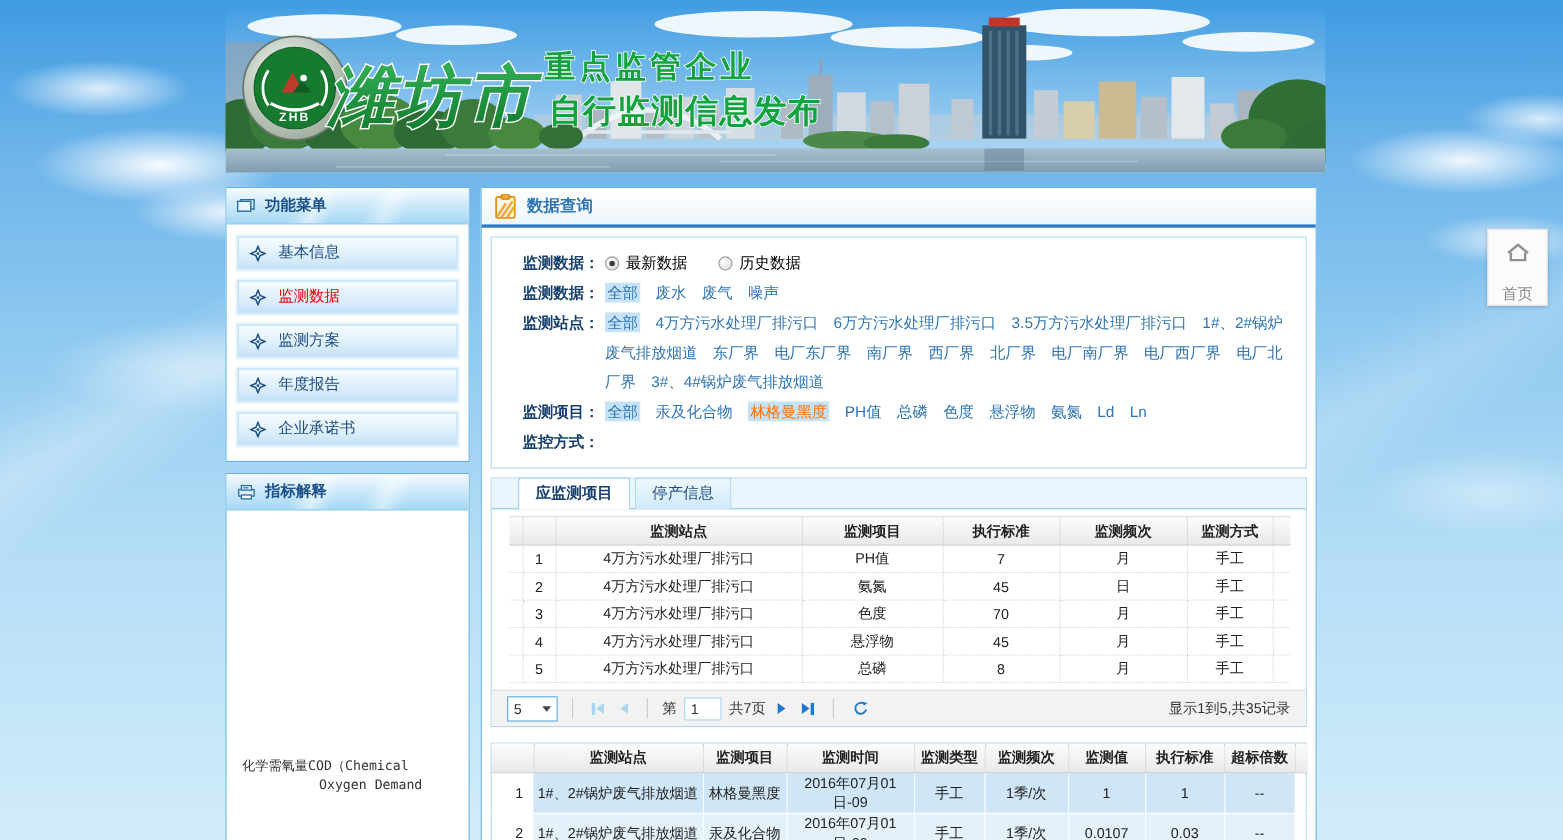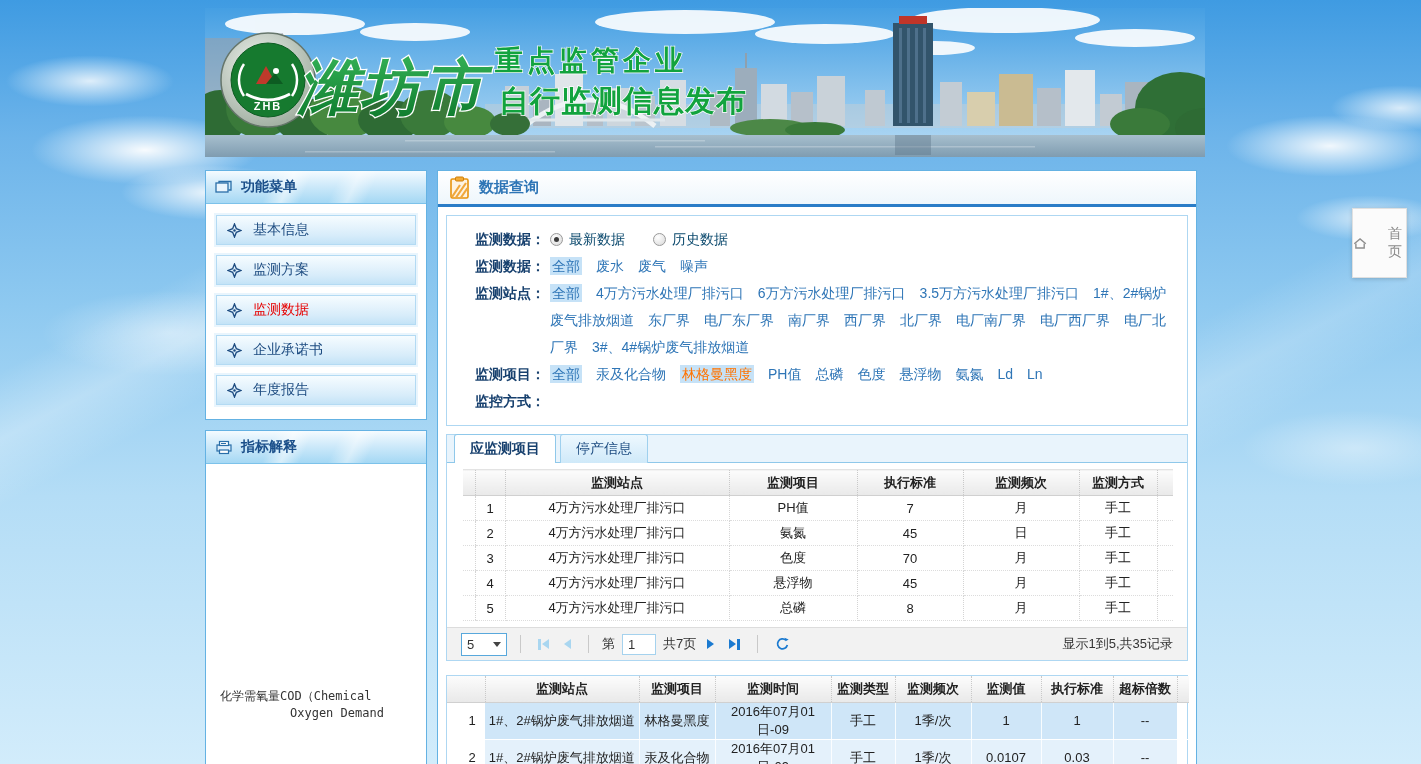--- a/index.html
+++ b/index.html
@@ -28,21 +28,21 @@
   .streak.s1 { left:-60px; top:300px; }
   .streak.s2 { left:1120px; top:260px; opacity:.35; }
 
   
   #banner { position:absolute; left:205px; top:8px; width:1000px; height:149px; }
   #banner svg { display:block; }
 
   
   .home-card { position:absolute; left:1352px; top:208px; width:55px; height:70px;
     background:#fbfbfb; border:1px solid #e0e0e0; box-shadow:0 1px 4px rgba(0,0,0,.18);
-    display:flex; align-items:center; justify-content:flex-end; gap:21px;
+    display:flex; flex-direction:column; align-items:center; justify-content:flex-end; gap:21px;
     color:#8a8a8a; font-size:14px; cursor:pointer; }
 
   
   .panel { background:#fff; border:1px solid #64b2e3; }
   .panel-header { height:33px; display:flex; align-items:center; gap:8px; padding:0 9px;
     background:linear-gradient(180deg,#f4fbff 0%,#cfeafa 45%,#a5d8f4 100%);
     border-bottom:1px solid #7cc2ea; color:#1b4f8a; font-weight:bold; font-size:14px;
     position:relative; overflow:hidden; }
   .panel-header::after { content:""; position:absolute; inset:0;
     background:linear-gradient(115deg, rgba(255,255,255,0) 30%, rgba(255,255,255,.55) 38%, rgba(255,255,255,0) 46%, rgba(255,255,255,0) 58%, rgba(255,255,255,.45) 66%, rgba(255,255,255,0) 74%); }
@@ -69,24 +69,24 @@
   .filter-box { margin:8px 8px 0; border:1px solid #aed7f2; padding:10px 8px 10px 10px; }
   .f-row { display:flex; font-size:14px; line-height:27px; }
   .f-label { flex:0 0 88px; text-align:right; color:#17406e; font-weight:bold; white-space:nowrap; }
   .f-opts { flex:1; color:#2e75b6; padding-left:5px; }
   .opt { margin-right:14px; cursor:pointer; }
   .opt.sel { background:#c6e2f7; padding:1px 2px; }
   .opt.hl { color:#ff7300; background:#c6e2f7; padding:1px 2px; }
   .radio { display:inline-block; width:13px; height:13px; border-radius:50%; border:1px solid #9a9a9a;
     background:radial-gradient(circle at 35% 30%, #fff, #d8d8d8); vertical-align:-2px; margin-right:6px; position:relative; cursor:pointer; }
   .radio.on::after { content:""; position:absolute; inset:3px; border-radius:50%; background:#3c3c3c; }
-  .radio-label { color:#0c4a6e; margin-right:28px; }
+  .radio-label { color:#000000; margin-right:28px; }
 
   .tabs-box { margin:8px; border:1px solid #aed7f2; }
-  .tab-strip { height:28px; background:#e9f4fc; border-bottom:1px solid #8fc8ea; padding-left:7px;
+  .tab-strip { height:28px; background:#e9f4fc; border-bottom:1px solid #8fc8ea; padding-left:24px;
     display:flex; align-items:flex-end; }
   .tab { padding:5px 15px; font-size:14px; border:1px solid #9fd0ee; border-bottom:none;
     border-radius:3px 3px 0 0; margin-right:4px; position:relative; top:1px; cursor:pointer; }
   .tab.active { background:#fff; font-weight:bold; color:#17406e; border-color:#8fc8ea; }
   .tab.inactive { background:linear-gradient(#eef8fe,#cfe9f9); color:#1c4b80; }
 
   .table-wrap { padding:6px 16px 0; }
   table.grid { border-collapse:collapse; table-layout:fixed; width:100%; font-size:13px; color:#222; }
   .grid th { background:linear-gradient(#fcfcfc,#e9e9e9); font-weight:bold; height:26px;
     border-right:1px dotted #c9c9c9; border-bottom:1px solid #d0d0d0; border-top:1px solid #e3e3e3; }
@@ -252,42 +252,42 @@
             <path d="M8 1 L10 6 L15 8 L10 10 L8 15 L6 10 L1 8 L6 6 Z" fill="none" stroke="#1c4b80" stroke-width="1.4"></path>
             <circle cx="8" cy="8" r="1.3" fill="#1c4b80"></circle>
           </svg>
         <span class="mi-label">基本信息</span>
       </div>
       <div class="menu-item">
         <svg width="15" height="15" viewBox="0 0 16 16">
             <path d="M8 1 L10 6 L15 8 L10 10 L8 15 L6 10 L1 8 L6 6 Z" fill="none" stroke="#1c4b80" stroke-width="1.4"></path>
             <circle cx="8" cy="8" r="1.3" fill="#1c4b80"></circle>
           </svg>
-        <span class="mi-label">监测方案</span>
+        <span class="mi-label active">监测数据</span>
       </div>
       <div class="menu-item">
         <svg width="15" height="15" viewBox="0 0 16 16">
             <path d="M8 1 L10 6 L15 8 L10 10 L8 15 L6 10 L1 8 L6 6 Z" fill="none" stroke="#1c4b80" stroke-width="1.4"></path>
             <circle cx="8" cy="8" r="1.3" fill="#1c4b80"></circle>
           </svg>
-        <span class="mi-label active">监测数据</span>
+        <span class="mi-label">监测方案</span>
+      </div>
+      <div class="menu-item">
+        <svg width="15" height="15" viewBox="0 0 16 16">
+            <path d="M8 1 L10 6 L15 8 L10 10 L8 15 L6 10 L1 8 L6 6 Z" fill="none" stroke="#1c4b80" stroke-width="1.4"></path>
+            <circle cx="8" cy="8" r="1.3" fill="#1c4b80"></circle>
+          </svg>
+        <span class="mi-label">年度报告</span>
       </div>
       <div class="menu-item">
         <svg width="15" height="15" viewBox="0 0 16 16">
             <path d="M8 1 L10 6 L15 8 L10 10 L8 15 L6 10 L1 8 L6 6 Z" fill="none" stroke="#1c4b80" stroke-width="1.4"></path>
             <circle cx="8" cy="8" r="1.3" fill="#1c4b80"></circle>
           </svg>
         <span class="mi-label">企业承诺书</span>
-      </div>
-      <div class="menu-item">
-        <svg width="15" height="15" viewBox="0 0 16 16">
-            <path d="M8 1 L10 6 L15 8 L10 10 L8 15 L6 10 L1 8 L6 6 Z" fill="none" stroke="#1c4b80" stroke-width="1.4"></path>
-            <circle cx="8" cy="8" r="1.3" fill="#1c4b80"></circle>
-          </svg>
-        <span class="mi-label">年度报告</span>
       </div>
     </div>
   </div>
 
   <div class="panel" id="panel-indicator">
     <div class="panel-header">
       <svg width="18" height="15" viewBox="0 0 18 15">
         <rect x="2" y="5" width="14" height="6" fill="#dceefb" stroke="#2a6ea8" stroke-width="1.2"></rect>
         <rect x="4.5" y="1.5" width="9" height="4" fill="#ffffff" stroke="#2a6ea8" stroke-width="1.2"></rect>
         <rect x="4.5" y="10" width="9" height="3.5" fill="#ffffff" stroke="#2a6ea8" stroke-width="1.2"></rect>

